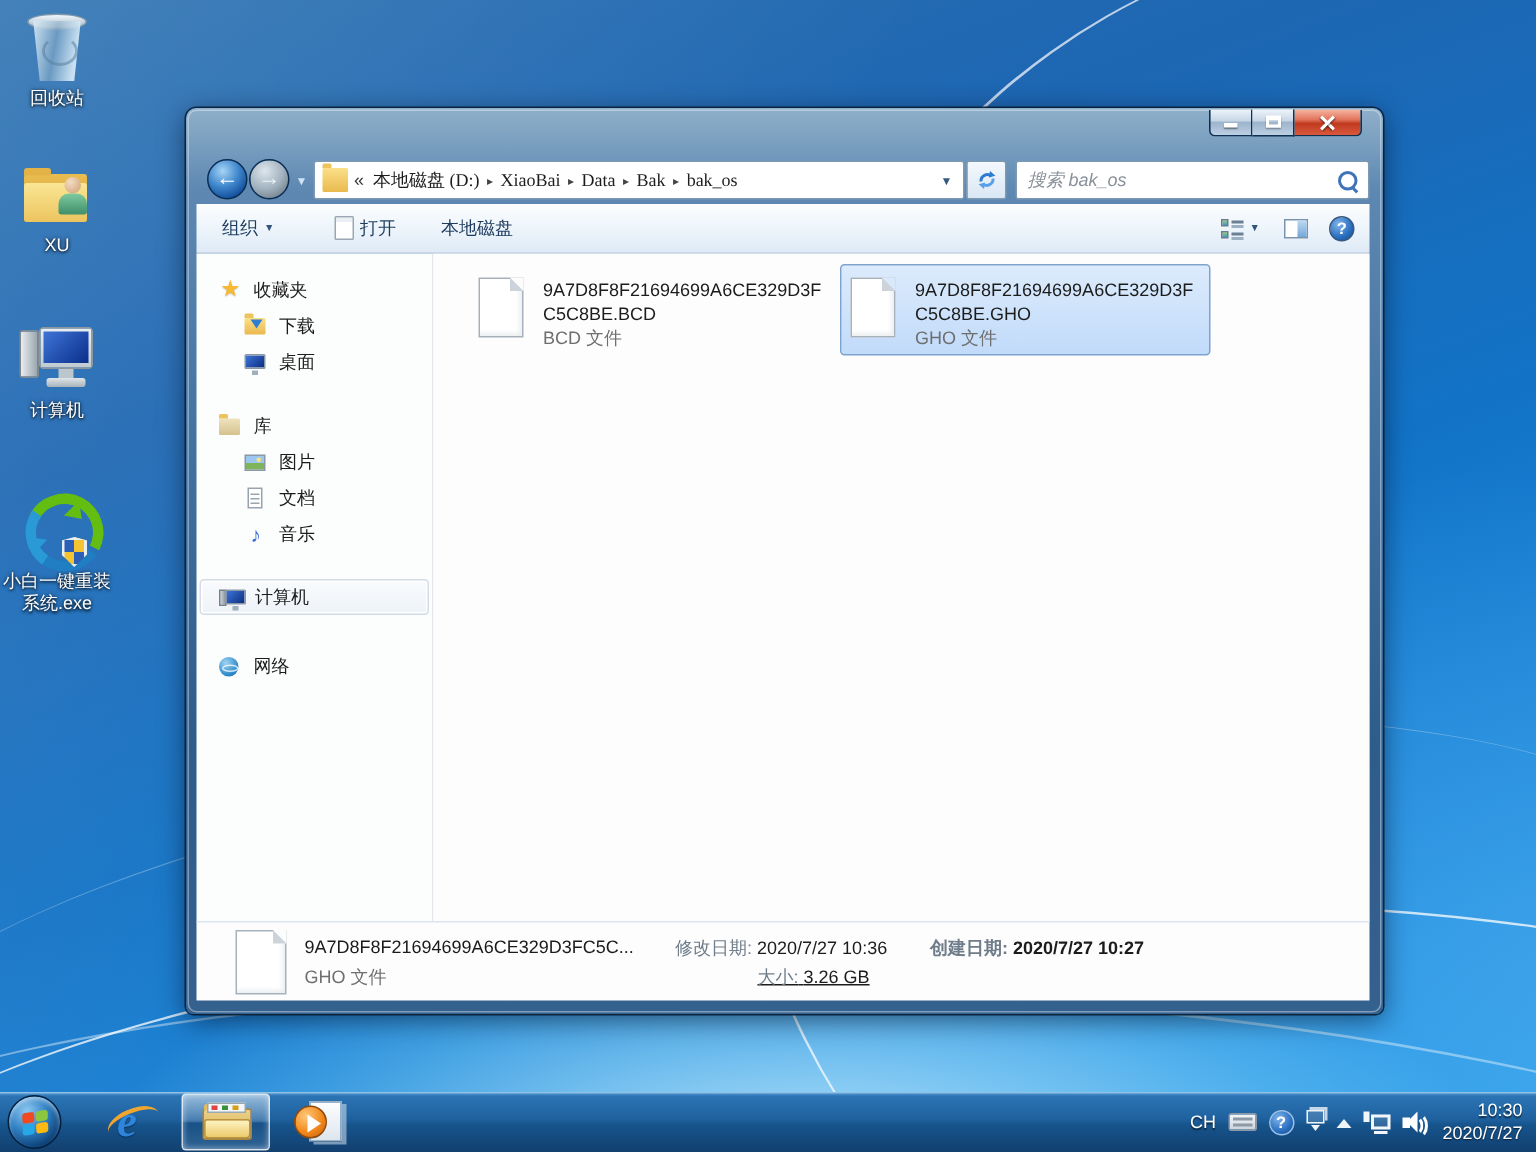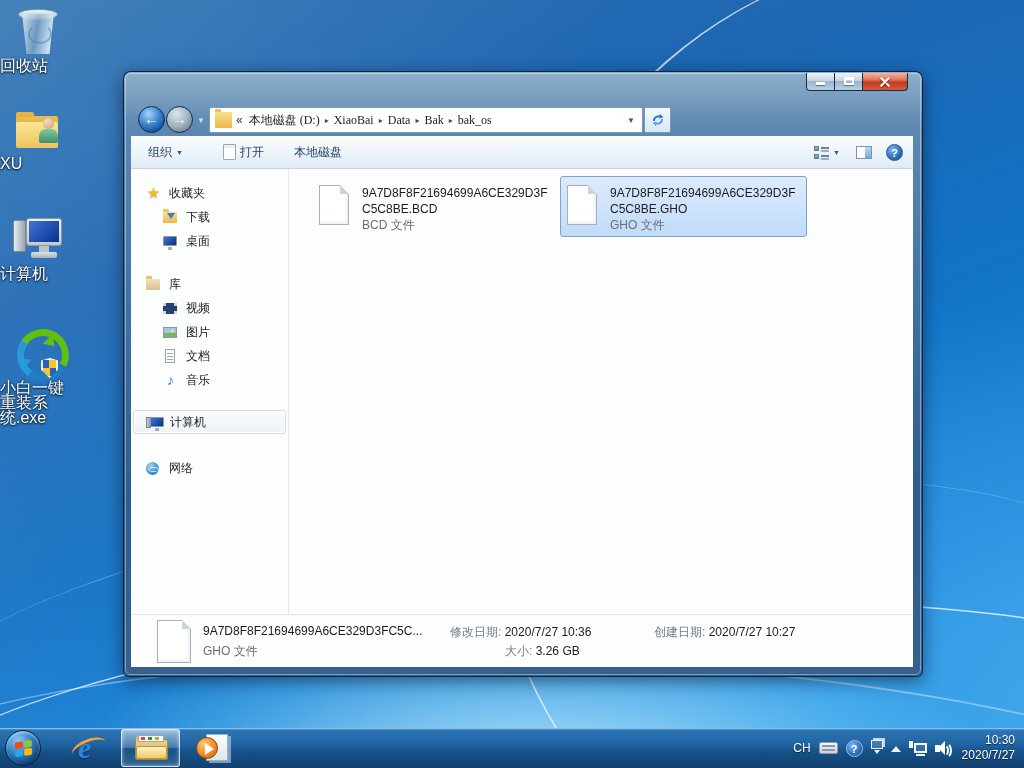--- a/index.html
+++ b/index.html
@@ -11,21 +11,21 @@
       linear-gradient(115deg, rgba(255,255,255,.10) 0%, transparent 45%),
       linear-gradient(160deg,#2f73b2 0%,#1d66b2 28%,#1273c6 55%,#1f8ce0 82%,#2da0ea 100%);
   }
   .streak{position:absolute;border-radius:50%;pointer-events:none;}
   .s1{left:-12%;top:79%;width:135%;height:42%;border-top:2px solid rgba(255,255,255,.75);transform:rotate(-4deg);}
   .s2{left:-20%;top:86%;width:150%;height:50%;border-top:2px solid rgba(255,255,255,.4);transform:rotate(2deg);}
   .s3{right:-28%;top:-6%;width:80%;height:125%;border-left:3px solid rgba(255,255,255,.7);transform:rotate(14deg);}
   .s4{left:-10%;top:64%;width:120%;height:40%;border-top:1px solid rgba(255,255,255,.28);transform:rotate(-7deg);}
 
   
-  .dicon{position:absolute;width:76px;color:#fff;font-size:16px;cursor:default;}
+  .dicon{position:absolute;width:76px;text-align:center;color:#fff;font-size:12px;cursor:default;}
   .dicon .lbl{margin-top:2px;line-height:15px;text-shadow:0 1px 2px rgba(0,0,0,.85),0 0 3px rgba(0,0,0,.6);}
   .art{position:relative;margin:0 auto;}
   
   .art-bin{width:44px;height:50px;}
   .bin-body{position:absolute;left:4px;top:8px;width:36px;height:40px;clip-path:polygon(6% 0,94% 0,82% 100%,18% 100%);
     background:linear-gradient(100deg,rgba(225,240,250,.95),rgba(140,175,200,.55) 45%,rgba(215,235,248,.9) 80%);}
   .bin-rim{position:absolute;left:2px;top:3px;width:40px;height:11px;border-radius:50%;
     background:linear-gradient(#f2f8fc,#9db4c6);border:1px solid #7e98ab;box-sizing:border-box;}
   .bin-swirl{position:absolute;left:12px;top:18px;width:20px;height:16px;border:2px solid rgba(90,130,160,.55);border-radius:50%;border-top-color:transparent;}
   
@@ -145,21 +145,21 @@
   .pagefile::after{content:"";position:absolute;top:-1px;right:-1px;border-top:9px solid var(--fold);border-left:9px solid #ccd3da;}
   .tiletext{margin-left:13px;font-size:12px;line-height:16px;color:#1c1c1c;}
   .ftype{color:#6e6e6e;}
 
   .details{position:absolute;left:7px;right:9px;bottom:9px;height:53px;background:#fdfdfe;border-top:1px solid #dce6f1;box-sizing:border-box;font-size:12px;}
   .details .pagefile{position:absolute;left:26px;top:5px;width:34px;height:43px;--fold:#fdfdfe;}
   .dname{position:absolute;left:72px;top:9px;color:#1b1b1b;}
   .dtype{position:absolute;left:72px;top:28px;color:#6e6e6e;}
   .drow{position:absolute;color:#1c1c1c;}
   .dlabel{color:#6f7d8a;}
-  .dmod{left:319px;top:9px;} .dsize{left:374px;top:28px;} .dcre{left:523px;top:9px;}
+  .dmod{left:319px;top:9px;} .dsize{left:374px;top:28px;text-decoration:underline;} .dcre{left:489px;top:9px;font-weight:bold;}
 
   
   #taskbar{position:absolute;left:0;bottom:0;width:1024px;height:40px;
     background:linear-gradient(180deg,#5ea4dc 0%,#2b74b4 7%,#1f619f 45%,#17548c 55%,#123f6f 100%);
     box-shadow:inset 0 1px 0 rgba(255,255,255,.35);}
   .orb{position:absolute;left:5px;top:2px;width:36px;height:36px;border-radius:50%;border:1px solid #03203d;box-sizing:border-box;
     background:radial-gradient(circle at 35% 28%,#8cc8f2,#2f7fc2 42%,#0b3c72 78%,#072a4e);box-shadow:inset 0 2px 3px rgba(255,255,255,.5);}
   .flag{position:absolute;left:9px;top:10px;width:17px;height:15px;display:grid;grid-template-columns:1fr 1fr;grid-template-rows:1fr 1fr;gap:1px;transform:skewY(-7deg) rotate(-2deg);}
   .flag i{border-radius:2px;}
   .flag .f1{background:#f04a23;} .flag .f2{background:#8cc63e;} .flag .f3{background:#26a7e8;} .flag .f4{background:#fcb813;}
@@ -278,20 +278,24 @@
         <span class="addr-caret">▼</span>
       </div>
       <div class="refresh">
         <svg width="14" height="14" viewBox="0 0 14 14">
           <path d="M3 8 A4.2 4.2 0 0 1 10 4.5" fill="none" stroke="#2e7bd2" stroke-width="2"></path>
           <path d="M11 6 A4.2 4.2 0 0 1 4 9.5" fill="none" stroke="#5aa0e8" stroke-width="2"></path>
           <path d="M9 1 L12.6 4.2 L8.2 5.4 Z" fill="#2e7bd2"></path>
           <path d="M5 13 L1.4 9.8 L5.8 8.6 Z" fill="#5aa0e8"></path>
         </svg>
       </div>
+      <div class="search">
+        <span>搜索 bak_os</span>
+        <span class="mag"></span>
+      </div>
     </div>
 
     <div class="toolbar">
       <div class="tbtn tb-org">
         <span>组织</span>
         <span class="tcaret">▼</span>
       </div>
       <div class="tbtn tb-open">
         <span class="tb-page"></span>
         <span>打开</span>
@@ -336,26 +340,20 @@
               <span class="scr14"></span>
             </span>
           <span>桌面</span>
         </div>
 
         <div class="srow gap19">
           <span class="sic ic-lib">
               <span class="fold16"></span>
             </span>
           <span>库</span>
-        </div>
-        <div class="srow lv1">
-          <span class="sic ic-vid">
-              <span class="film"></span>
-            </span>
-          <span>视频</span>
         </div>
         <div class="srow lv1">
           <span class="sic ic-pic">
               <span class="img"></span>
             </span>
           <span>图片</span>
         </div>
         <div class="srow lv1">
           <span class="sic ic-docu">
               <span class="pg"></span>

